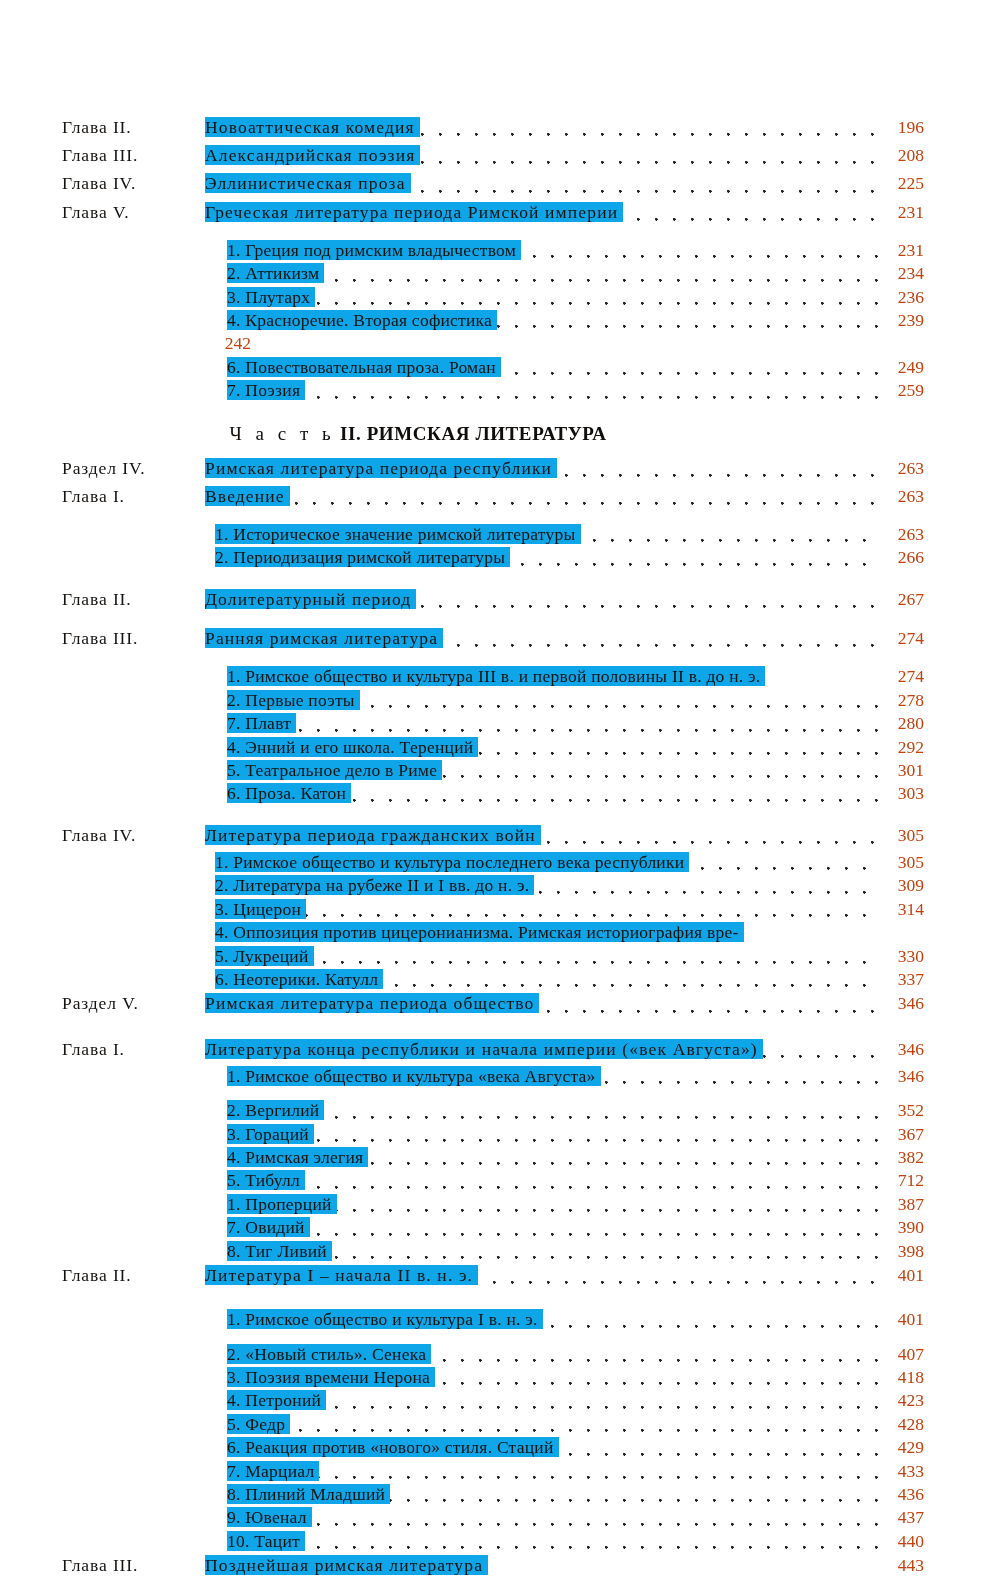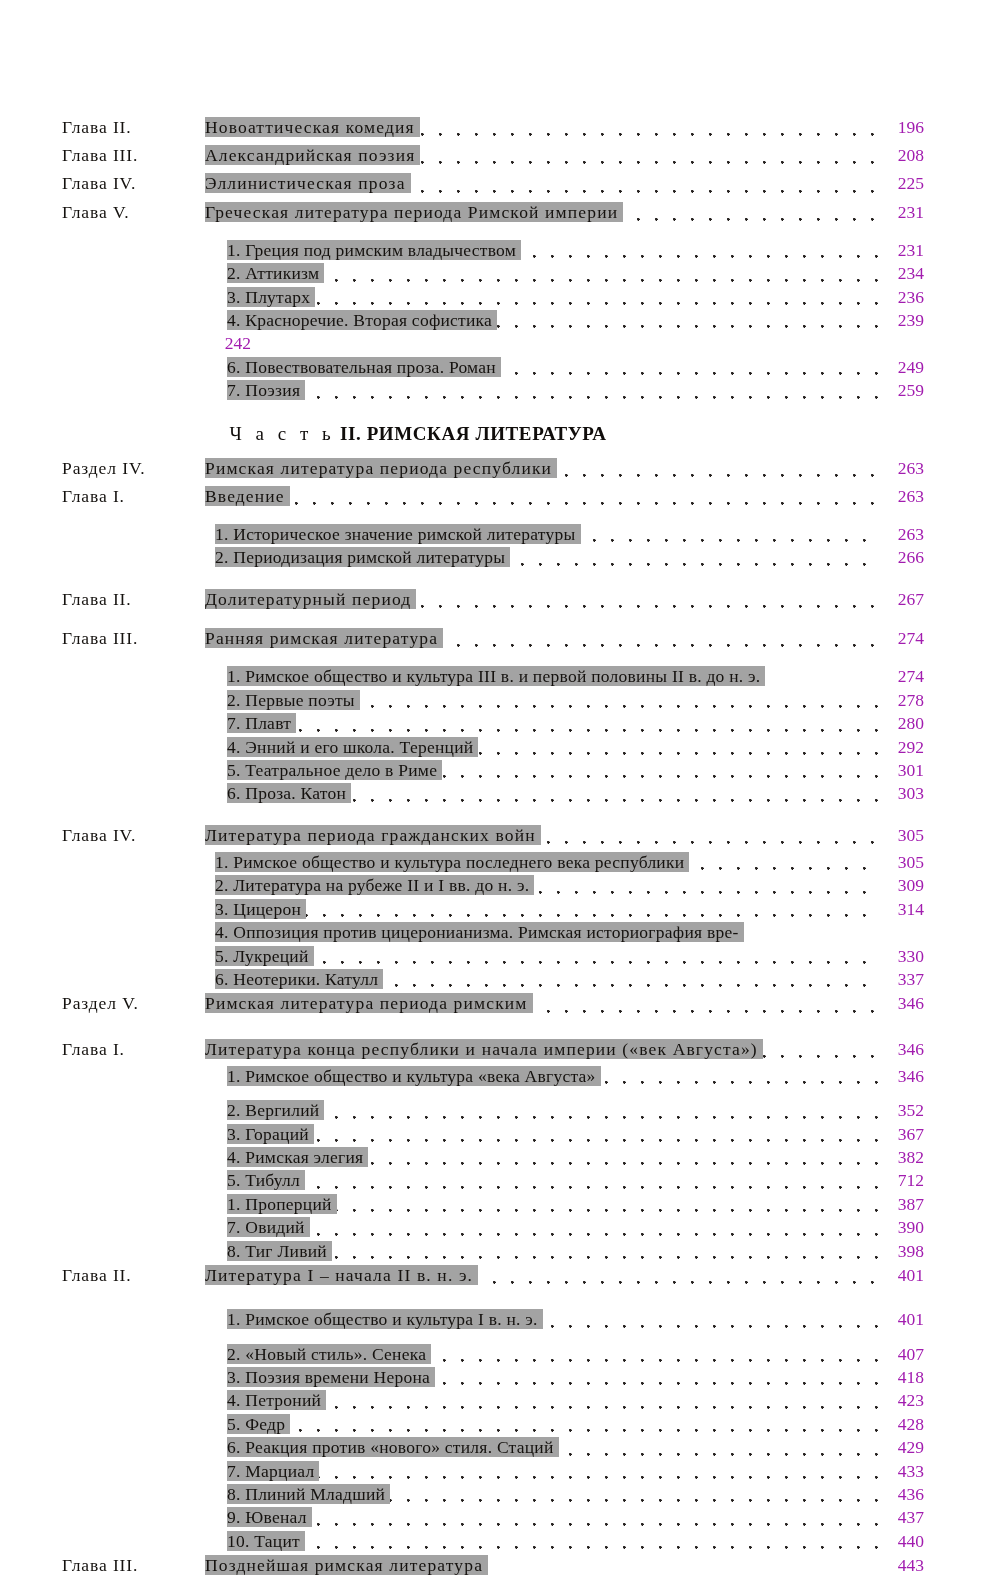--- a/index.html
+++ b/index.html
@@ -50,27 +50,27 @@
     white-space: nowrap;
     font-size: 17.5px;
     color: #15120f;
   }
 
   .pageno {
     flex: 0 0 46px;
     width: 46px;
     text-align: right;
     font-size: 17.5px;
-    color: #a21caf;
+    color: #c2410c;
     white-space: nowrap;
   }
 
   
   .title .txt {
-    background: #a3a3a3;
+    background: #0ea5e9;
     padding-right: 5px;
     position: relative;
     z-index: 2;
   }
   .title .lead {
     position: absolute;
     left: 0; right: 0;
     bottom: 4px;
     z-index: 1;
     border-bottom: 0;
@@ -289,21 +289,21 @@
         <div class="title"><span class="txt">5. Лукреций</span><span class="lead"></span></div>
         <div class="pageno">330</div>
       </div>
       <div class="row sub2 tight">
         <div class="label"></div>
         <div class="title"><span class="txt">6. Неотерики. Катулл</span><span class="lead"></span></div>
         <div class="pageno">337</div>
       </div>
       <div class="row major">
         <div class="label">Раздел V.</div>
-        <div class="title"><span class="txt">Римская литература периода римским</span><span class="lead"></span></div>
+        <div class="title"><span class="txt">Римская литература периода общество</span><span class="lead"></span></div>
         <div class="pageno">346</div>
       </div>
       <div class="gap-m"></div>
       <div class="row major">
         <div class="label">Глава I.</div>
         <div class="title"><span class="txt">Литература конца республики и начала империи («век Августа»)</span><span class="lead"></span></div>
         <div class="pageno">346</div>
       </div>
       <div class="row sub tight">
         <div class="label"></div>

